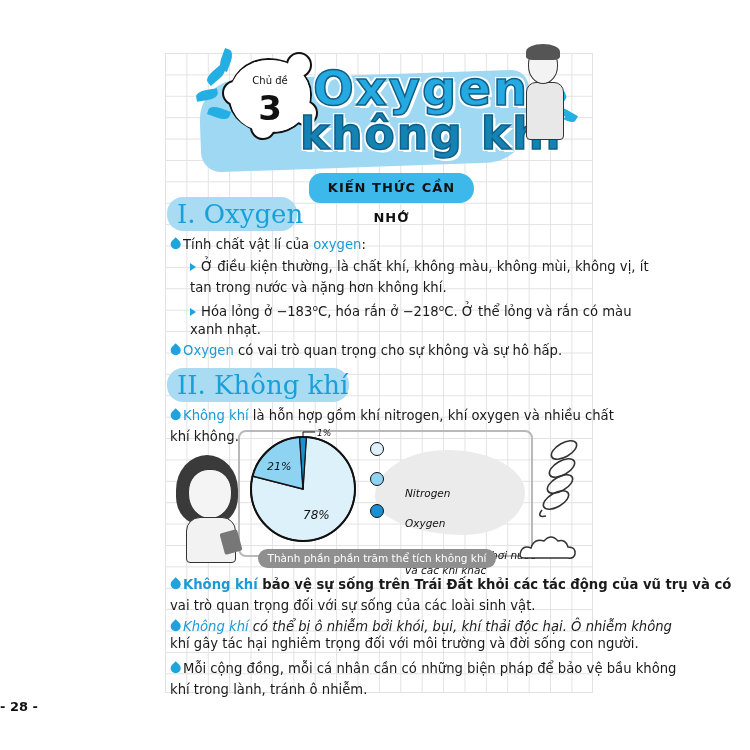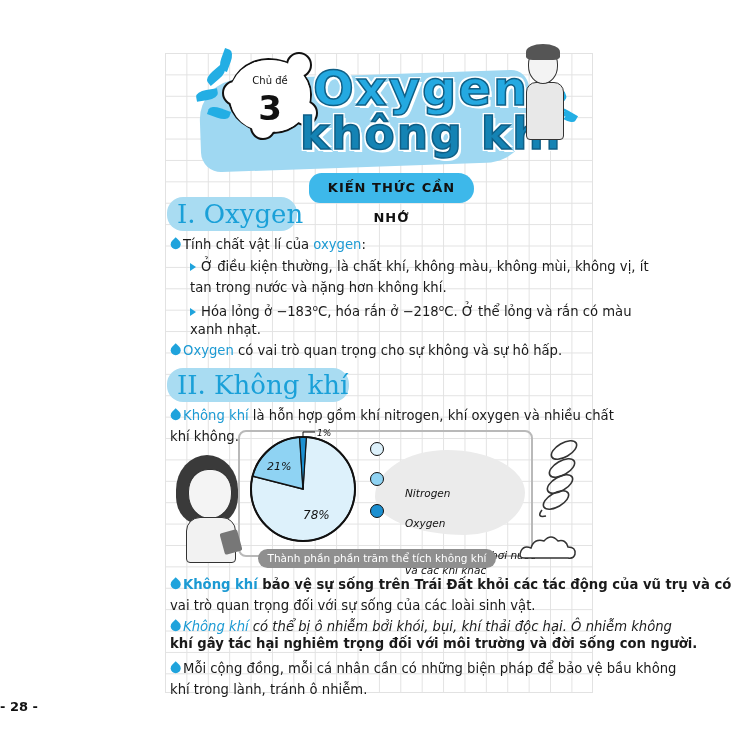--- a/index.html
+++ b/index.html
@@ -241,20 +241,20 @@
 </svg>
 
 <div class="line" style="top:574px;font-weight:bold;">
   <span class="drop"></span><span class="hl">Không khí</span><span> bảo vệ sự sống trên Trái Đất khỏi các tác động của vũ trụ và có</span>
 </div>
 <div class="line" style="top:595px;">vai trò quan trọng đối với sự sống của các loài sinh vật.</div>
 
 <div class="line" style="top:616px;font-style:italic;">
   <span class="drop"></span><span class="hl">Không khí</span><span> có thể bị ô nhiễm bởi khói, bụi, khí thải độc hại. Ô nhiễm không</span>
 </div>
-<div class="line" style="top:633px;font-weight:bold;">khí gây tác hại nghiêm trọng đối với môi trường và đời sống con người.</div>
+<div class="line" style="top:633px;">khí gây tác hại nghiêm trọng đối với môi trường và đời sống con người.</div>
 
 <div class="line" style="top:658px;">
   <span class="drop"></span><span>Mỗi cộng đồng, mỗi cá nhân cần có những biện pháp để bảo vệ bầu không</span>
 </div>
 <div class="line" style="top:679px;">khí trong lành, tránh ô nhiễm.</div>
 
 <div class="page-num">- 28 -</div>
 
 </body></html>

